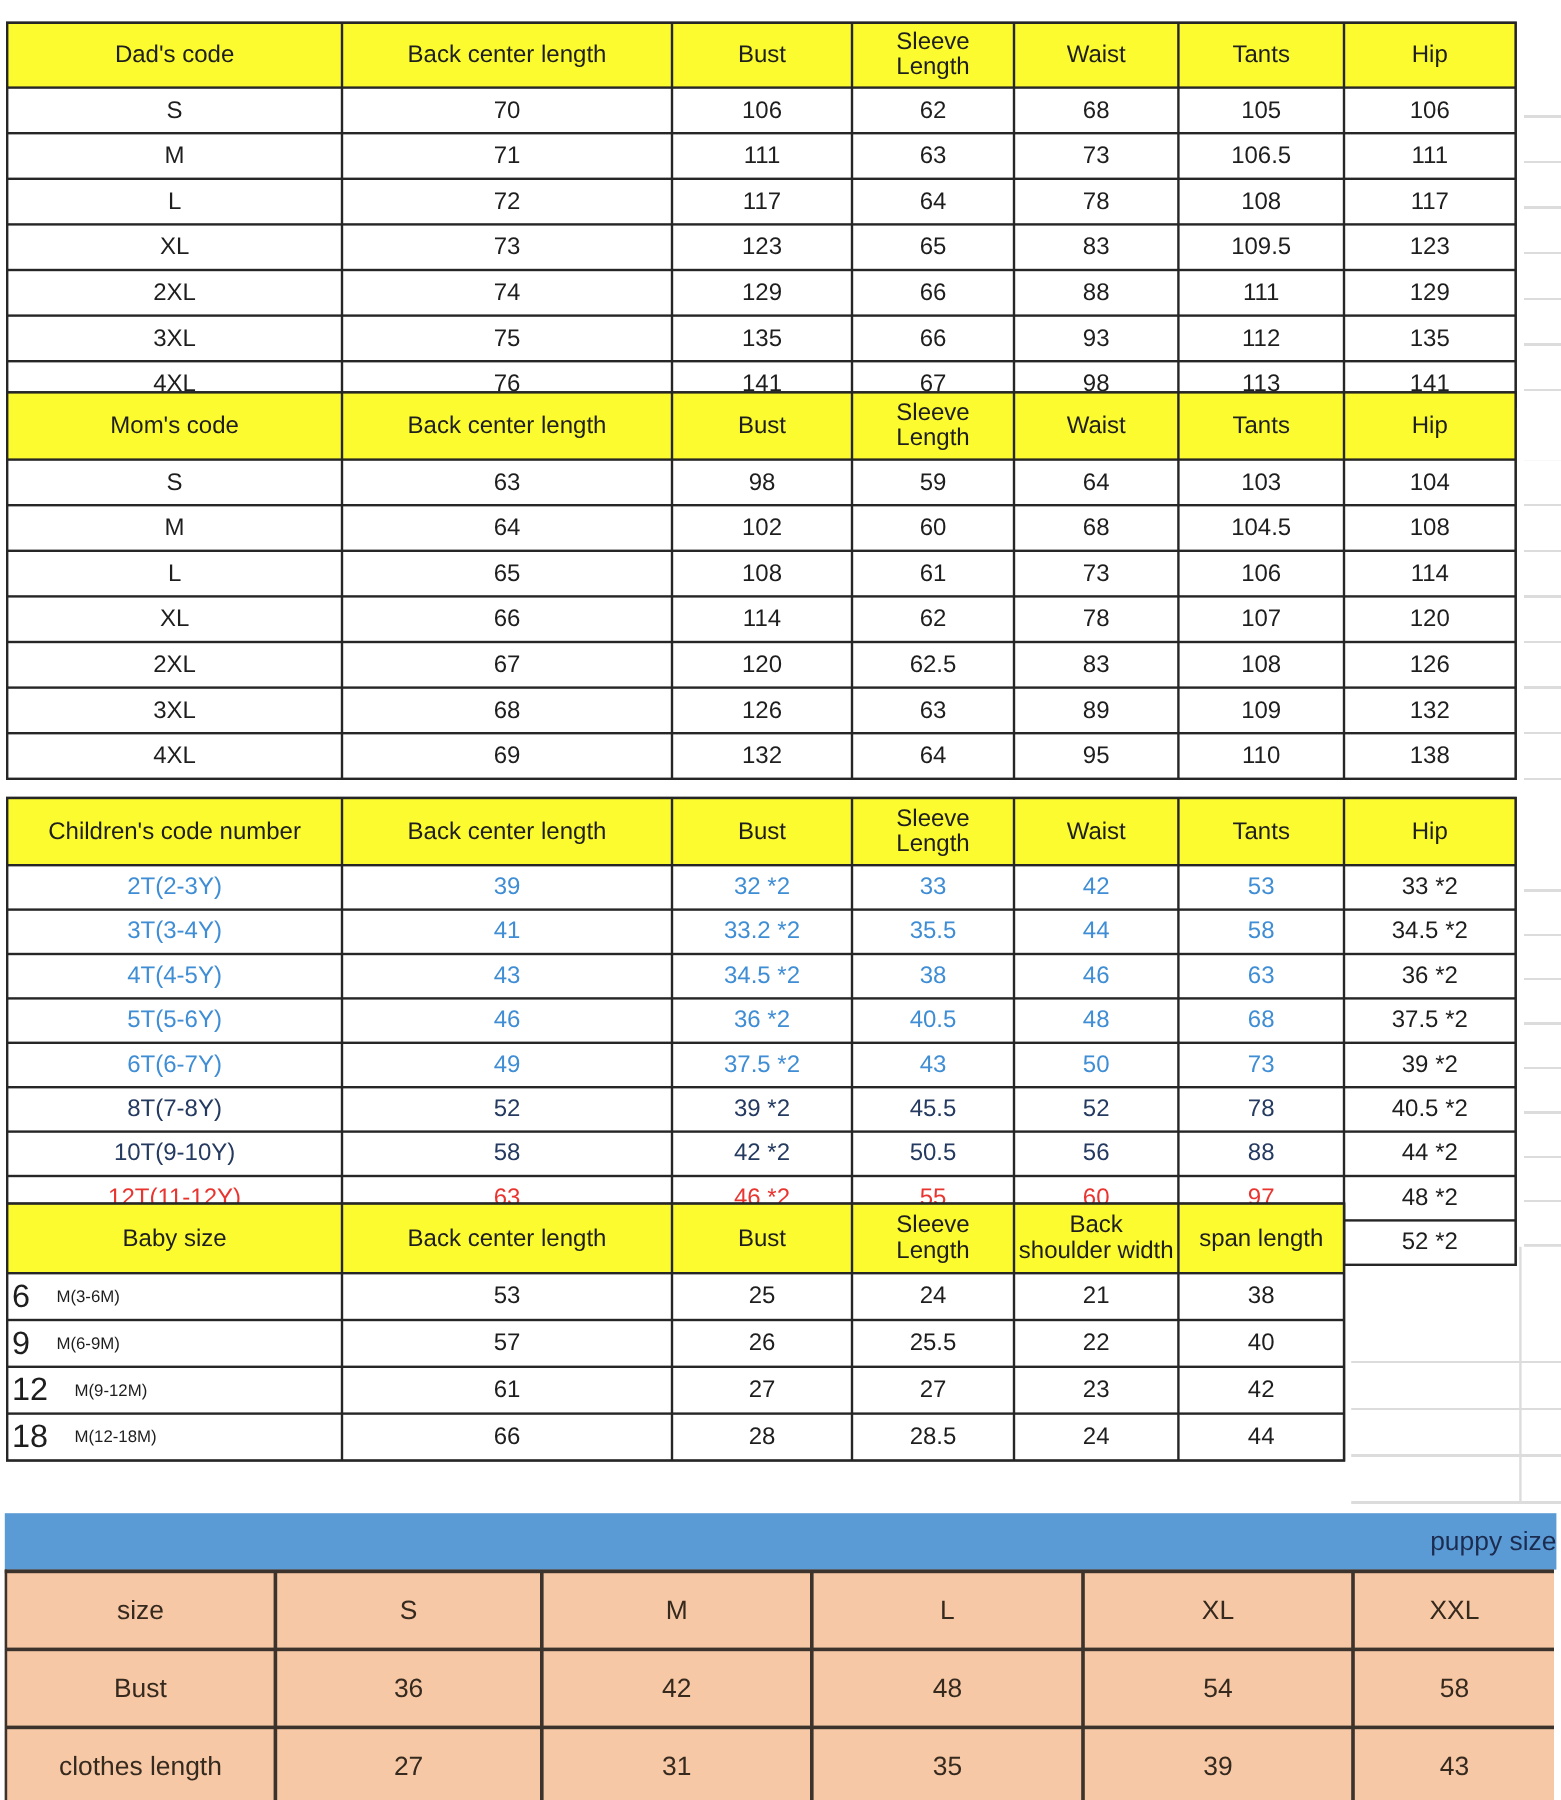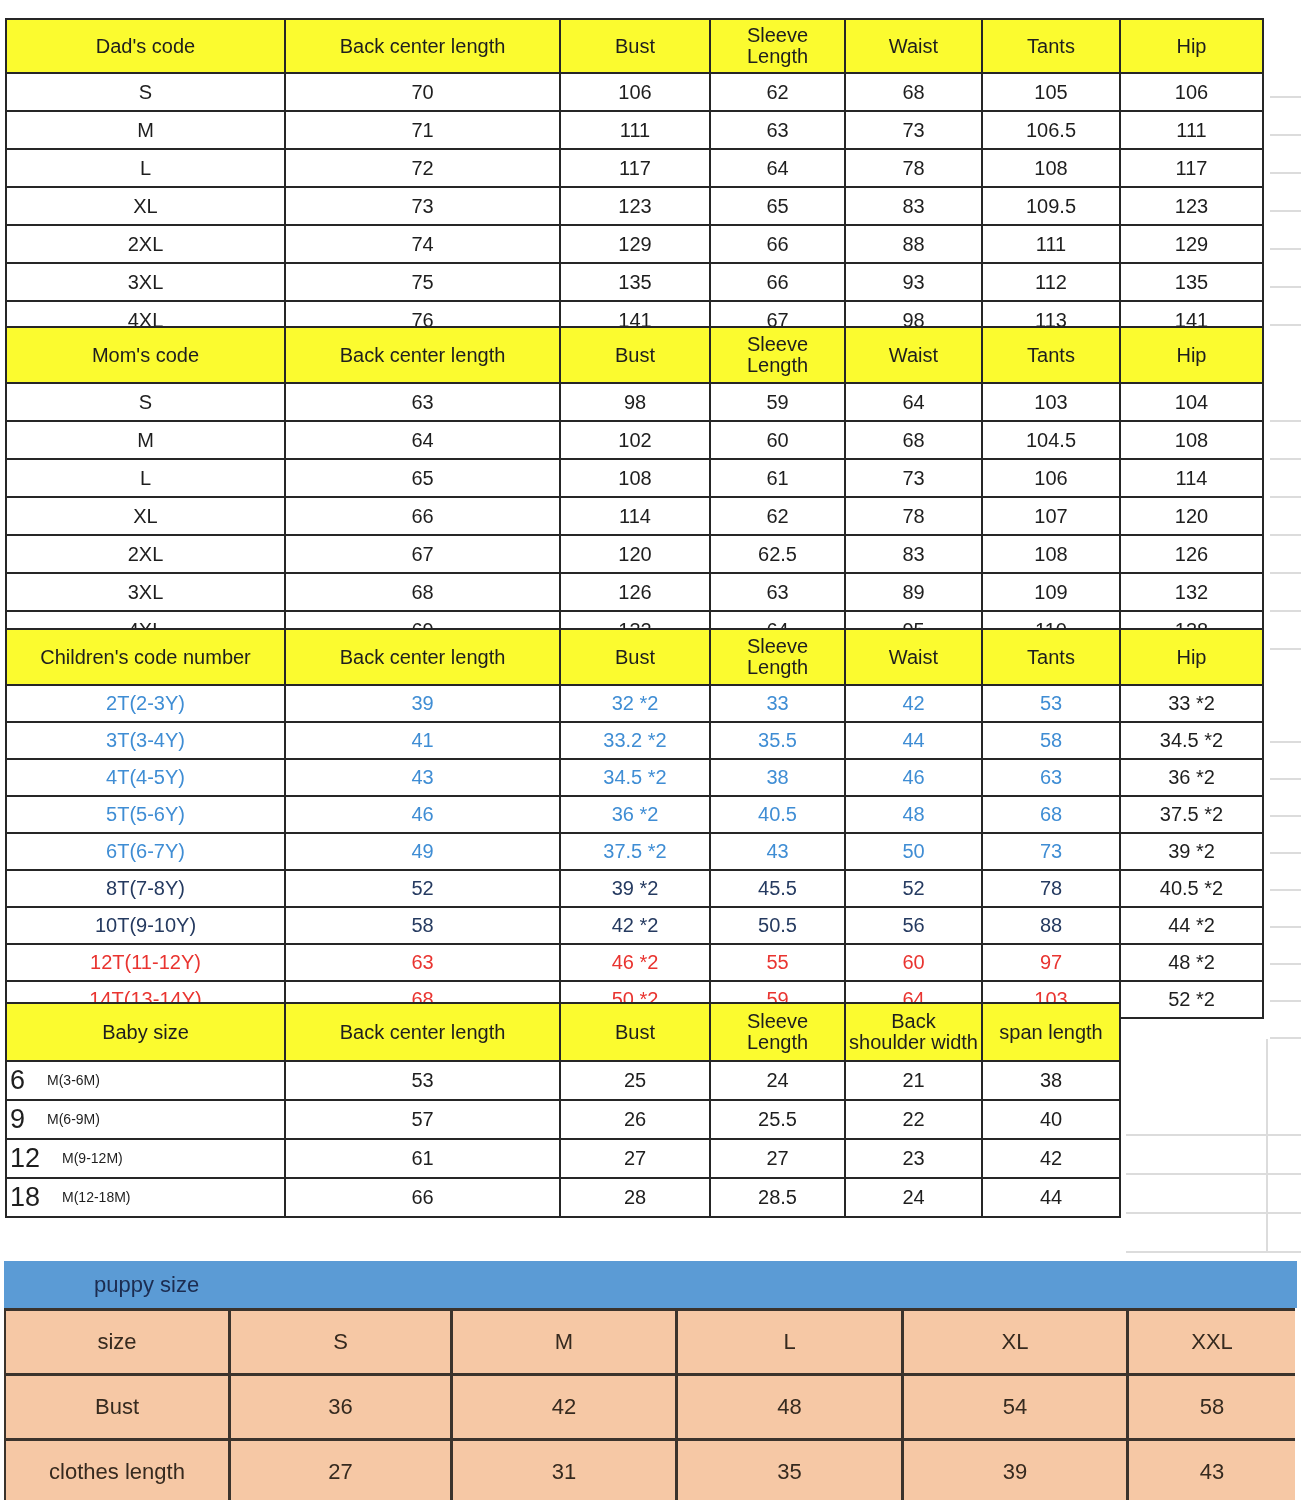--- a/index.html
+++ b/index.html
@@ -5,38 +5,38 @@
   html,body { margin:0; padding:0; background:#fff; }
   #canvas {
     position:relative; width:1301px; height:1500px; overflow:hidden;
     background:#fff; font-family:"Liberation Sans", sans-serif;
   }
   
   .tbl { position:absolute; display:grid; gap:2px; background:var(--border); border:2px solid var(--border); }
   #t-dads, #t-moms, #t-children { left:5px; grid-template-columns:277px 273px 148px 133px 135px 136px 141px; }
   #t-dads     { top:18px;    grid-template-rows:52px repeat(7,36px); }
   #t-moms     { top:326px;  grid-template-rows:54px repeat(7,36px); }
-  #t-children { top:628px;  grid-template-rows:54px repeat(9,35px); }
+  #t-children { top:664px;  grid-template-rows:54px repeat(9,35px); }
   #t-baby     { left:5px; top:1002px; grid-template-columns:277px 273px 148px 133px 135px 136px; grid-template-rows:56px repeat(4,37px); }
 
   .c { background:#fff; display:flex; align-items:center; justify-content:center;
        font-size:20px; color:var(--text); line-height:1.05; }
   .th { background:var(--yellow); white-space:pre-line; text-align:center; font-size:20px; }
   .left { justify-content:flex-start; padding-left:3px; }
   .big { font-size:27px; }
   .left span:last-child { font-size:14px;margin-left:22px; }
   .lightblue { color:var(--light-blue-text); }
   .navy { color:var(--navy-text); }
   .red { color:var(--red-text); }
   .plain { color:var(--text); }
 
   
   .band { position:absolute; left:4px; top:1261px; width:1293px; height:47px;
           background:var(--band-blue); display:flex; align-items:center;
-          padding-left:90px; box-sizing:border-box; font-size:22px; color:#1c2c50; }
+          padding-left:90px; box-sizing:border-box; font-size:22px; color:#1c2c50;justify-content:flex-end; }
   #t-puppy { position:absolute; left:4px; top:1308px; display:grid; gap:3px;
              background:var(--puppy-border);
              border-left:2px solid var(--puppy-border); border-top:3px solid var(--puppy-border);
              grid-template-columns:222px 219px 222px 223px 222px 166px;
              grid-template-rows:62px 62px 62px; }
   #t-puppy .c { background:var(--peach); font-weight:normal; font-size:22px; color:#362a1f; }
 
   
   .strip { position:absolute; }
   #s1 { left:1270px; top:60px;  width:31px; height:268px;

